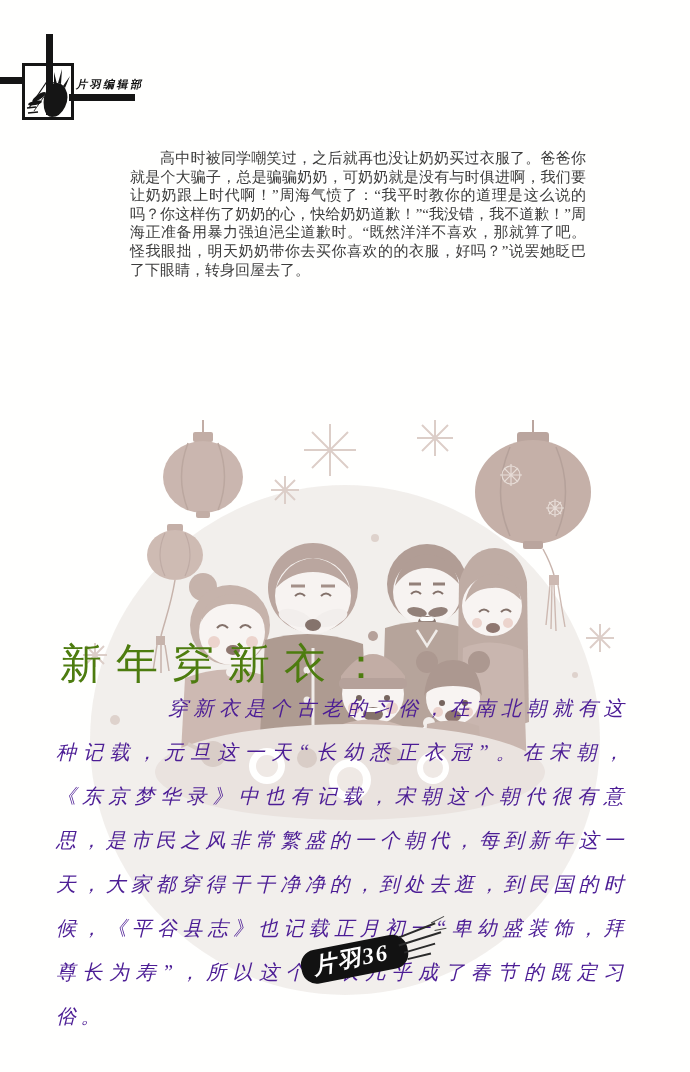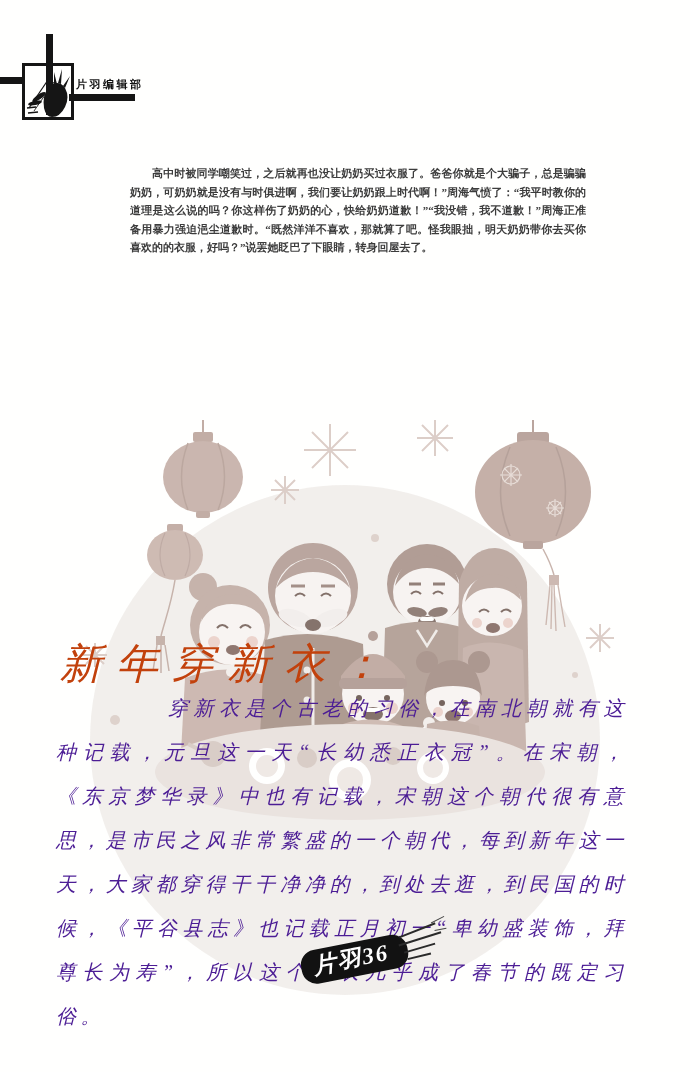--- a/index.html
+++ b/index.html
@@ -12,40 +12,40 @@
   .page{position:absolute;inset:0;background:#fffffe;}
 
   
   .logo-vbar{position:absolute;left:46px;top:34px;width:7px;height:81px;background:#151515;z-index:2;}
   .logo-hbar-left{position:absolute;left:0;top:77px;width:24px;height:7px;background:#151515;}
   .logo-hbar-right{position:absolute;left:69px;top:94px;width:66px;height:7px;background:#151515;}
   .logo-box{position:absolute;left:22px;top:63px;width:46px;height:51px;border:3px solid #151515;background:transparent;z-index:1;}
   .logo-art{position:absolute;left:0;top:0;width:46px;height:51px;}
   .masthead-text{
     position:absolute;left:76px;top:77px;width:70px;
-    font-family:cursive;font-weight:bold;
+    font-family:cursive;font-style:italic;font-weight:bold;
     font-size:11px;letter-spacing:2.5px;color:#111;white-space:nowrap;z-index:3;
   }
 
   
   .story{
-    position:absolute;left:130px;top:164px;width:456px;
-    font-size:11px;line-height:18.6px;color:#3c3c3c;
-    text-align:justify;z-index:4;font-weight:bold;
+    position:absolute;left:130px;top:149px;width:456px;
+    font-size:15px;line-height:18.6px;color:#3c3c3c;
+    text-align:justify;z-index:4;
   }
   .story p{margin:0;text-indent:2em;}
 
   
   .illustration{position:absolute;left:55px;top:420px;width:585px;height:585px;opacity:.95;z-index:1;}
 
   
   .feature-heading{
     position:absolute;left:60px;top:636px;
-    font-family:cursive;font-style:italic;
-    font-size:42px;letter-spacing:14px;color:#c2410c;
+    font-family:cursive;
+    font-size:42px;letter-spacing:14px;color:#4d7c0f;
     white-space:nowrap;z-index:5;
   }
   .feature-body{
     position:absolute;left:56px;top:686px;width:572px;
     font-family:cursive;font-style:italic;
     font-size:20px;line-height:44px;letter-spacing:4.6px;
     color:#4c1d95;text-indent:112px;text-align:justify;z-index:5;
   }
 
   

